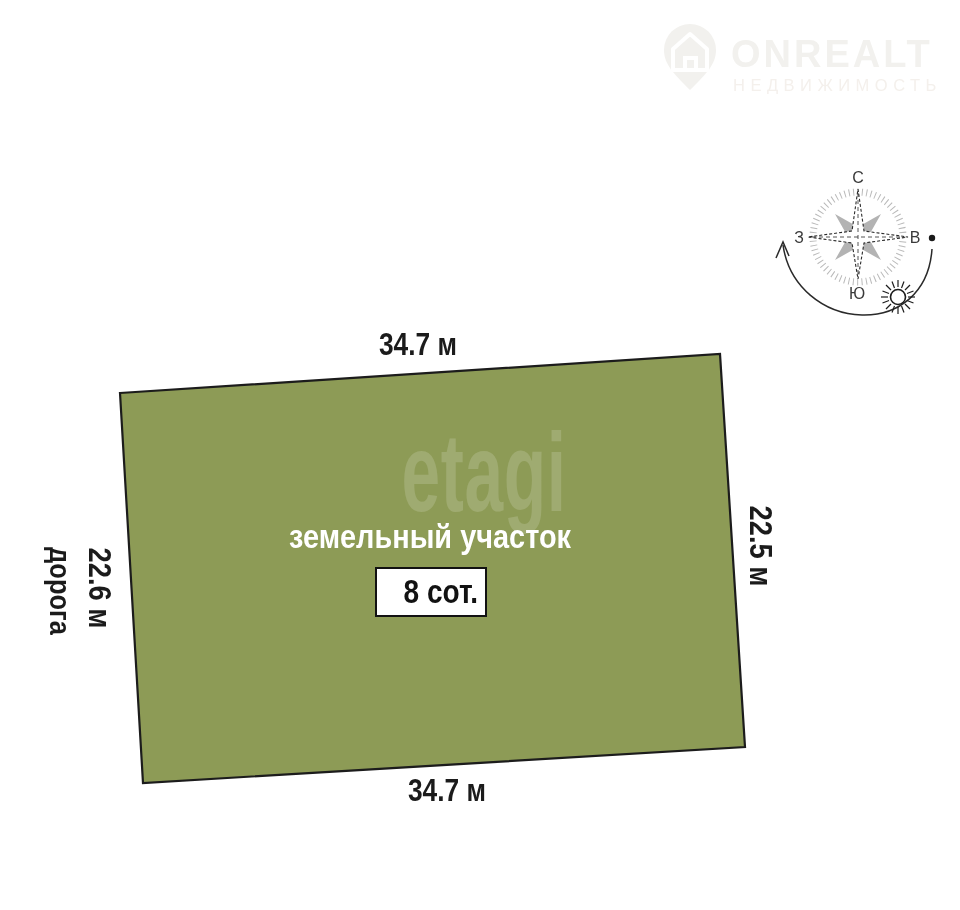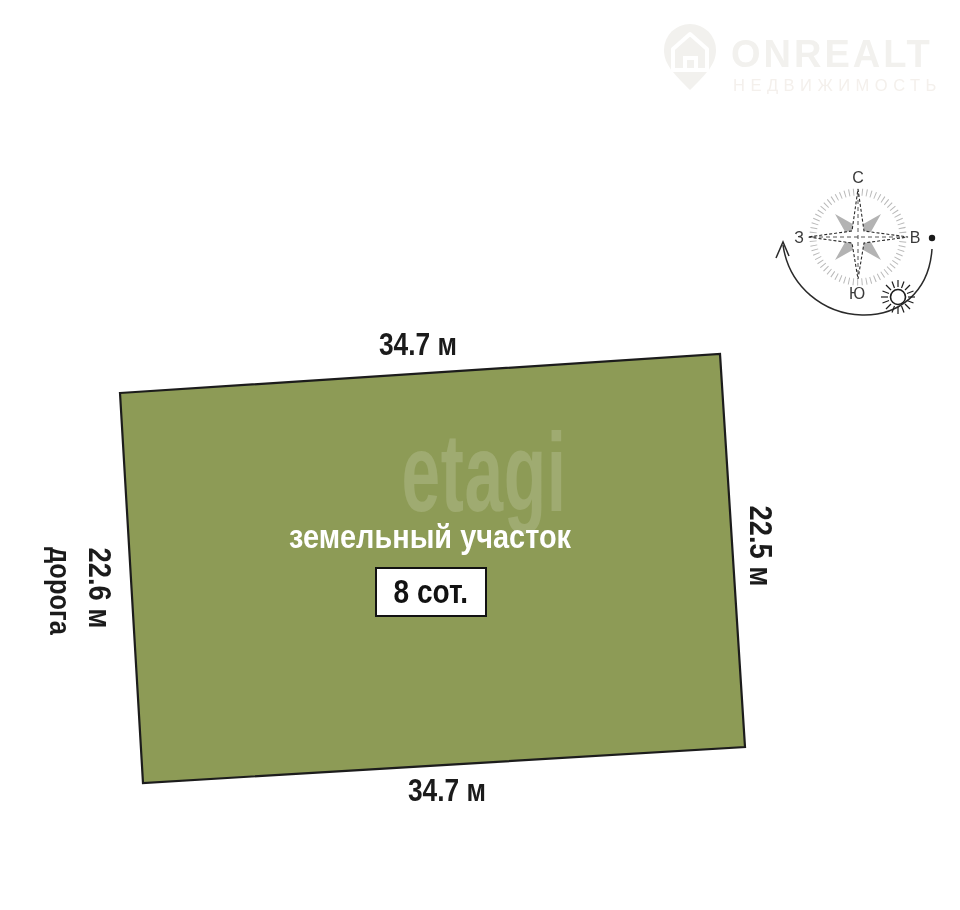--- a/index.html
+++ b/index.html
@@ -33,21 +33,21 @@
   }
   #plot-title{
     left:430px;top:536px;
     color:#ffffff;font-size:34px;font-weight:600;white-space:nowrap;
     transform:translate(-50%,-50%) scaleX(0.85);
   }
   #area-box{
     left:431px;top:592px;width:108px;height:46px;
     background:#ffffff;border:2px solid #121212;
     transform:translate(-50%,-50%);
-    display:flex;align-items:center;justify-content:center;
+    display:flex;align-items:center;justify-content:flex-end;
   }
   #area-box span{
     color:#121212;font-size:33px;font-weight:600;white-space:nowrap;
     transform:scaleX(0.85);
   }
   .faint{fill:#f2f1ee;}
 </style>
 </head>
 <body>
 

